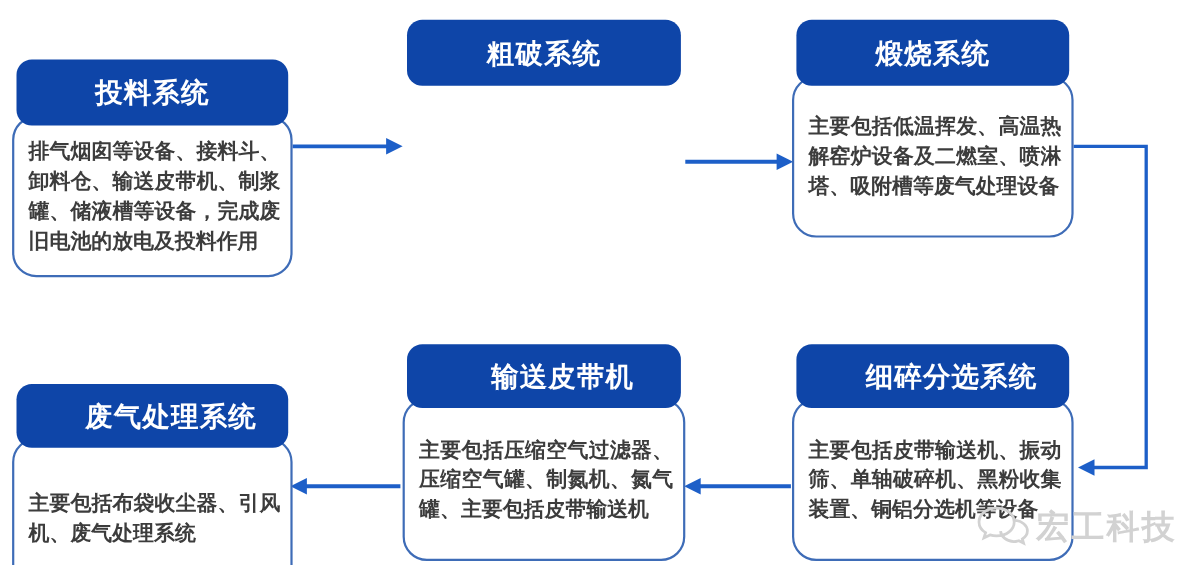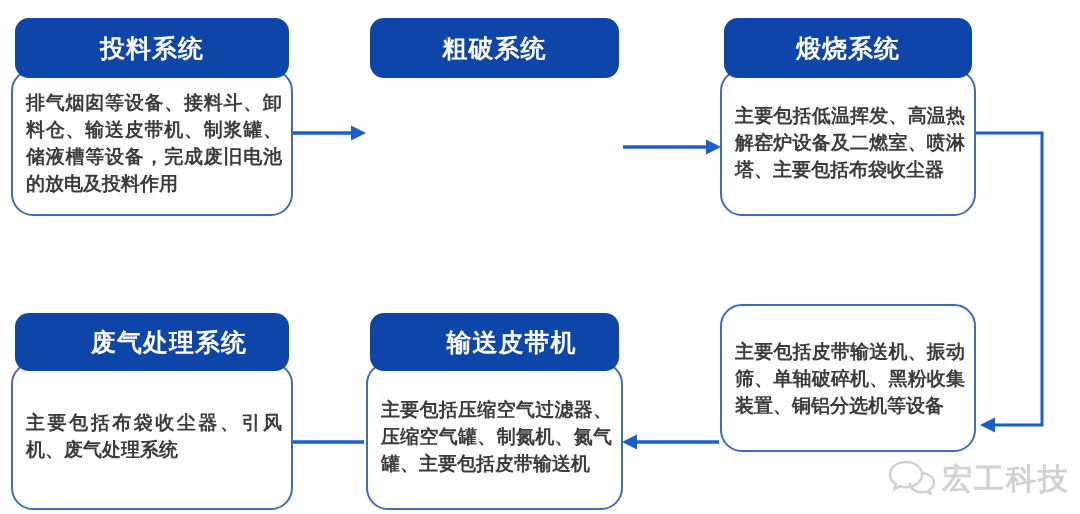--- a/index.html
+++ b/index.html
@@ -5,21 +5,21 @@
   html, body { margin: 0; padding: 0; background: #ffffff; }
   #canvas {
     position: relative;
     width: 1080px;
     height: 514px;
     background: #ffffff;
     overflow: hidden;
     font-family: "Liberation Sans", "DejaVu Sans", sans-serif;
   }
   .node { position: absolute; }
-  .col1 { left: 11px;  width: 282px; }
+  .col1 { left: 11px;  width: 255px; margin-top: 36px; }
   .col2 { left: 366px; width: 257px; }
   .col3 { left: 720px; width: 256px; border-radius: 15px; }
   .row1 { top: 18px; }
   .row2 { top: 313px; }
 
   .node-header {
     position: relative;
     z-index: 2;
     margin: 0 4px;
     height: 60px;
@@ -110,39 +110,40 @@
       </div>
   </div>
 
   <div class="node col2 row1">
     <div class="node-header">粗破系统</div>
   </div>
 
   <div class="node col3 row1">
     <div class="node-header">煅烧系统</div>
     <div class="node-body">
-        <span>主要包括低温挥发、高温热解窑炉设备及二燃室、喷淋塔、主要包括布袋收尘器</span>
+        <span>主要包括低温挥发、高温热解窑炉设备及二燃室、喷淋塔、吸附槽等废气处理设备</span>
       </div>
   </div>
 
   <div class="node col1 row2">
     <div class="node-header">废气处理系统</div>
     <div class="node-body">
         <span>主要包括布袋收尘器、引风机、废气处理系统</span>
       </div>
   </div>
 
   <div class="node col2 row2">
     <div class="node-header">输送皮带机</div>
     <div class="node-body">
         <span>主要包括压缩空气过滤器、压缩空气罐、制氮机、氮气罐、主要包括皮带输送机</span>
       </div>
   </div>
 
   <div class="node col3 row2">
+    <div class="node-header">细碎分选系统</div>
     <div class="node-body">
         <span>主要包括皮带输送机、振动筛、单轴破碎机、黑粉收集装置、铜铝分选机等设备</span>
       </div>
   </div>
 
   <div id="watermark">
     <svg width="52" height="42" viewBox="0 0 52 42">
       <g fill="none" stroke="#d2d2d2" stroke-width="2.5">
         <path d="M20,4 C11,4 4,9.5 4,16.5 C4,20.5 6.3,24 10,26.2 L8.5,31 L14,28.3 C15.9,28.9 17.9,29.2 20,29.2 C29,29.2 36,23.6 36,16.5 C36,9.5 29,4 20,4 Z"></path>
         <path d="M36.5,15 C43,15.5 48,19.6 48,24.6 C48,27.6 46.2,30.3 43.4,32 L44.5,35.7 L40.2,33.6 C38.8,34 37.3,34.3 35.7,34.3 C29.3,34.3 24,30 23.6,24.8"></path>

